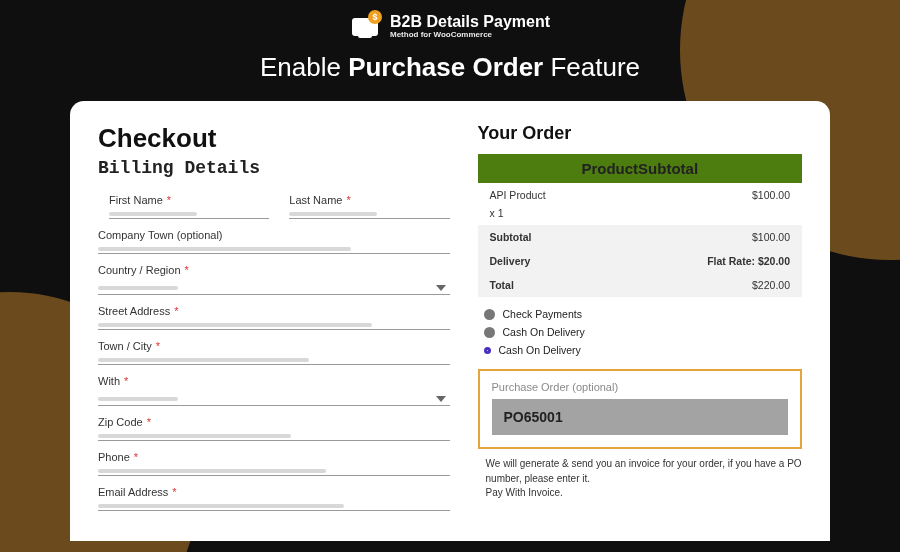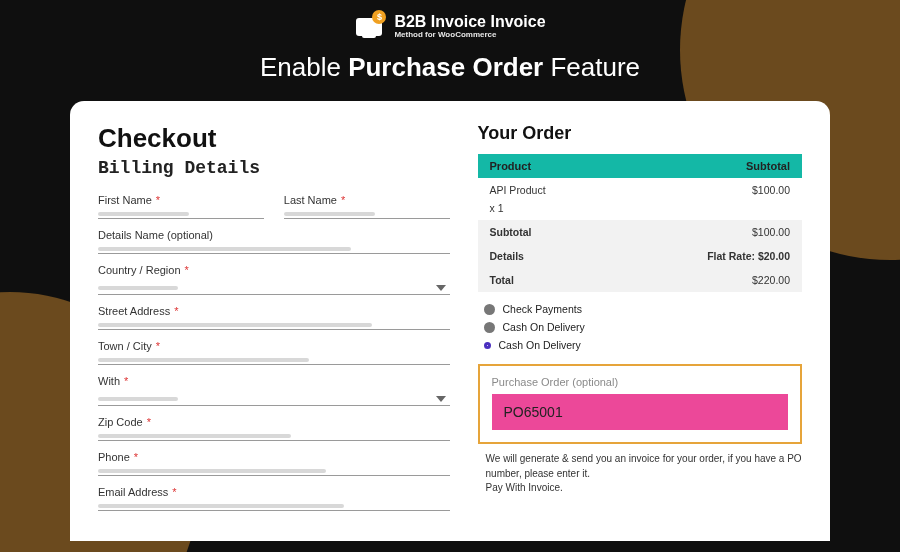--- a/index.html
+++ b/index.html
@@ -79,21 +79,21 @@
     gap: 28px;
     overflow: hidden;
   }
 
   .left { flex: 1 1 52%; min-width: 0; }
   .right { flex: 1 1 48%; min-width: 0; }
 
   h1.checkout-title { font-size: 26px; font-weight: 800; color: #111; margin-bottom: 4px; }
   h2.billing-title { font-size: 18px; font-weight: 600; color: #222; margin-bottom: 16px; font-family: Liberation Mono, monospace; }
 
-  .row { display: flex; gap: 20px; }
+  .row { display: flex; gap: 20px; margin-left: 11px; }
   .field { margin-bottom: 10px; flex: 1; }
   .field label {
     display: block;
     font-size: 11px;
     color: #333;
     margin-bottom: 6px;
   }
   .required { color: #d33; margin-left: 4px; }
   .fake-bar {
     height: 4px;
@@ -114,24 +114,24 @@
   .chevron {
     width: 0; height: 0;
     border-left: 5px solid transparent;
     border-right: 5px solid transparent;
     border-top: 6px solid #666;
   }
 
   
   .right h2.order-title { font-size: 18px; font-weight: 700; margin-bottom: 10px; color:#111;}
   .order-head {
-    background: #14b8a6;
-    display: flex; justify-content: space-between;
+    background: #4d7c0f;
+    display: flex; justify-content: center;
     padding: 6px 12px;
-    font-size: 11px; font-weight: 600; color:#222;
+    font-size: 15px; font-weight: 600; color:#222;
   }
   .order-line {
     display: flex; justify-content: space-between;
     padding: 6px 12px;
     font-size: 10.5px; color:#333;
   }
   .order-line.alt { background: #f2f2f2; font-weight:600; }
   .order-head, .order-line { border-radius: 0; }
 
   .pay-options { margin-top: 8px; }
@@ -154,25 +154,25 @@
   .po-box {
     margin-top: 10px;
     border: 2px solid #e6a43a;
     padding: 10px 12px 12px;
   }
   .po-label {
     font-size: 11px; color: #8a8a8a; margin-bottom: 6px;
   }
   .po-input {
     width: 100%;
-    background: #ec4899;
+    background: #a3a3a3;
     border: none;
     padding: 10px 12px;
     font-size: 14px;
-    font-weight: 400;
+    font-weight: 700;
     color: #222;
     outline: none;
   }
   .po-desc {
     margin-top: 8px;
     font-size: 10px;
     color: #333;
     line-height: 1.45;
     margin-left: 8px;
   }
@@ -184,21 +184,21 @@
 <div class="blob-right"></div>
 
 <div class="header">
   <div class="brand">
     <div class="brand-icon">
       <div class="printer"></div>
       <div class="slot"></div>
       <div class="coin">$</div>
     </div>
     <div class="brand-text">
-      <div class="brand-title">B2B Invoice Invoice</div>
+      <div class="brand-title">B2B Details Payment</div>
       <div class="brand-sub">Method for WooCommerce</div>
     </div>
   </div>
   <div class="headline">
     <span>Enable </span><strong>Purchase Order</strong><span> Feature</span>
   </div>
 </div>
 
 <div class="card">
   <div class="left">
@@ -214,21 +214,21 @@
       </div>
       <div class="field">
         <label><span>Last Name</span><span class="required">*</span></label>
         <div class="fake-bar" style="width:55%"></div>
           <div class="fake-line"></div>
 
       </div>
     </div>
 
     <div class="field">
-      <label>Details Name (optional)</label>
+      <label>Company Town (optional)</label>
       <div class="fake-bar" style="width:72%"></div>
         <div class="fake-line"></div>
 
     </div>
 
     <div class="field">
       <label><span>Country / Region</span><span class="required">*</span></label>
       <div class="select-wrap">
         <div class="fake-bar"></div>
         <div class="chevron"></div>
@@ -291,21 +291,21 @@
         <span>API Product</span><br>
         <span style="display:inline-block;margin-top:6px;">x 1</span>
       </span>
       <span>$100.00</span>
     </div>
     <div class="order-line alt">
       <span>Subtotal</span>
       <span style="font-weight:400">$100.00</span>
     </div>
     <div class="order-line alt">
-      <span>Details</span>
+      <span>Delivery</span>
       <span style="font-weight:700">Flat Rate: $20.00</span>
     </div>
     <div class="order-line alt">
       <span>Total</span>
       <span style="font-weight:400">$220.00</span>
     </div>
 
     <div class="pay-options">
       <div class="pay-opt">
         <div class="radio"></div>

